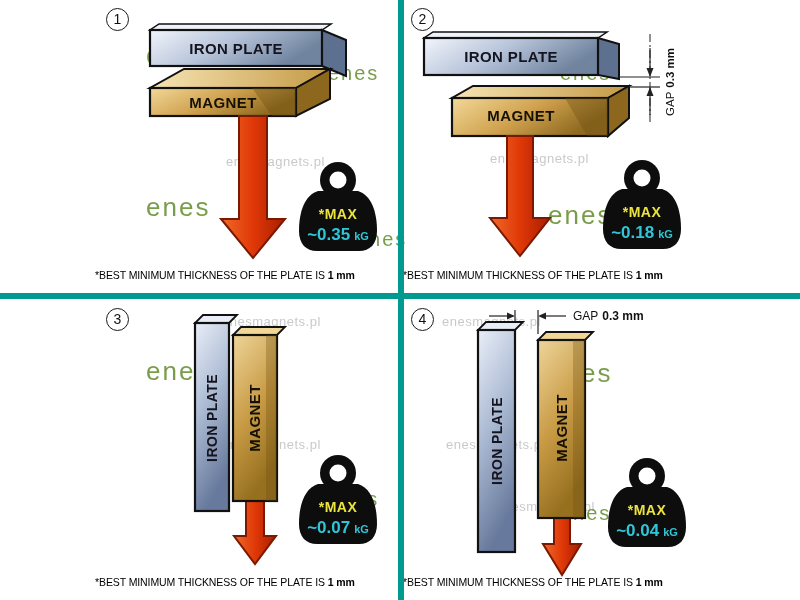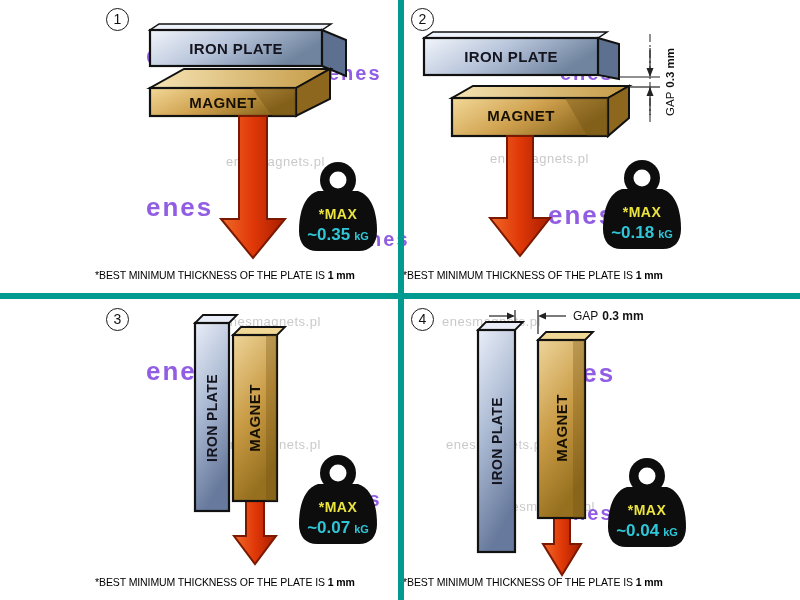--- a/index.html
+++ b/index.html
@@ -1,21 +1,21 @@
 <!DOCTYPE html>
 <html><head>
 <meta charset="utf-8">
 <style>
   *{box-sizing:border-box;margin:0;padding:0}
   html,body{width:800px;height:600px;overflow:hidden}
   body{font-family:"Liberation Sans",sans-serif;background:#fff}
   #stage{position:relative;width:800px;height:600px;background:#fff;outline:1px solid #d8d8d8;overflow:hidden}
   .wm-layer{position:absolute;inset:0;z-index:0}
   .wm{position:absolute;white-space:nowrap}
-  .wm-logo{font-weight:700;color:#6d28d9;letter-spacing:2px;opacity:.75;font-size:26px}
+  .wm-logo{font-weight:400;color:#4d7c0f;letter-spacing:2px;opacity:.75;font-size:26px}
   .wm-logo.md{font-size:20px}
   .wm-site{font-size:13px;color:#c4c4c4;opacity:.9;letter-spacing:.5px}
   .panel{position:absolute;z-index:1}
   .panel svg{position:absolute;left:0;top:0;width:100%;height:100%}
   .num{position:absolute;width:23px;height:23px;border:1.6px solid #1b1b1b;border-radius:50%;
        text-align:center;line-height:20px;font-size:14px;color:#111;background:transparent}
   .caption{position:absolute;font-size:10.5px;color:#000;text-align:left;white-space:nowrap;letter-spacing:-0.1px}
   .cap-b{font-weight:700}
   .divider-v{position:absolute;left:398px;top:0;width:6px;height:600px;background:#009a90;z-index:2}
   .divider-h{position:absolute;left:0;top:293px;width:800px;height:6px;background:#009a90;z-index:2}

